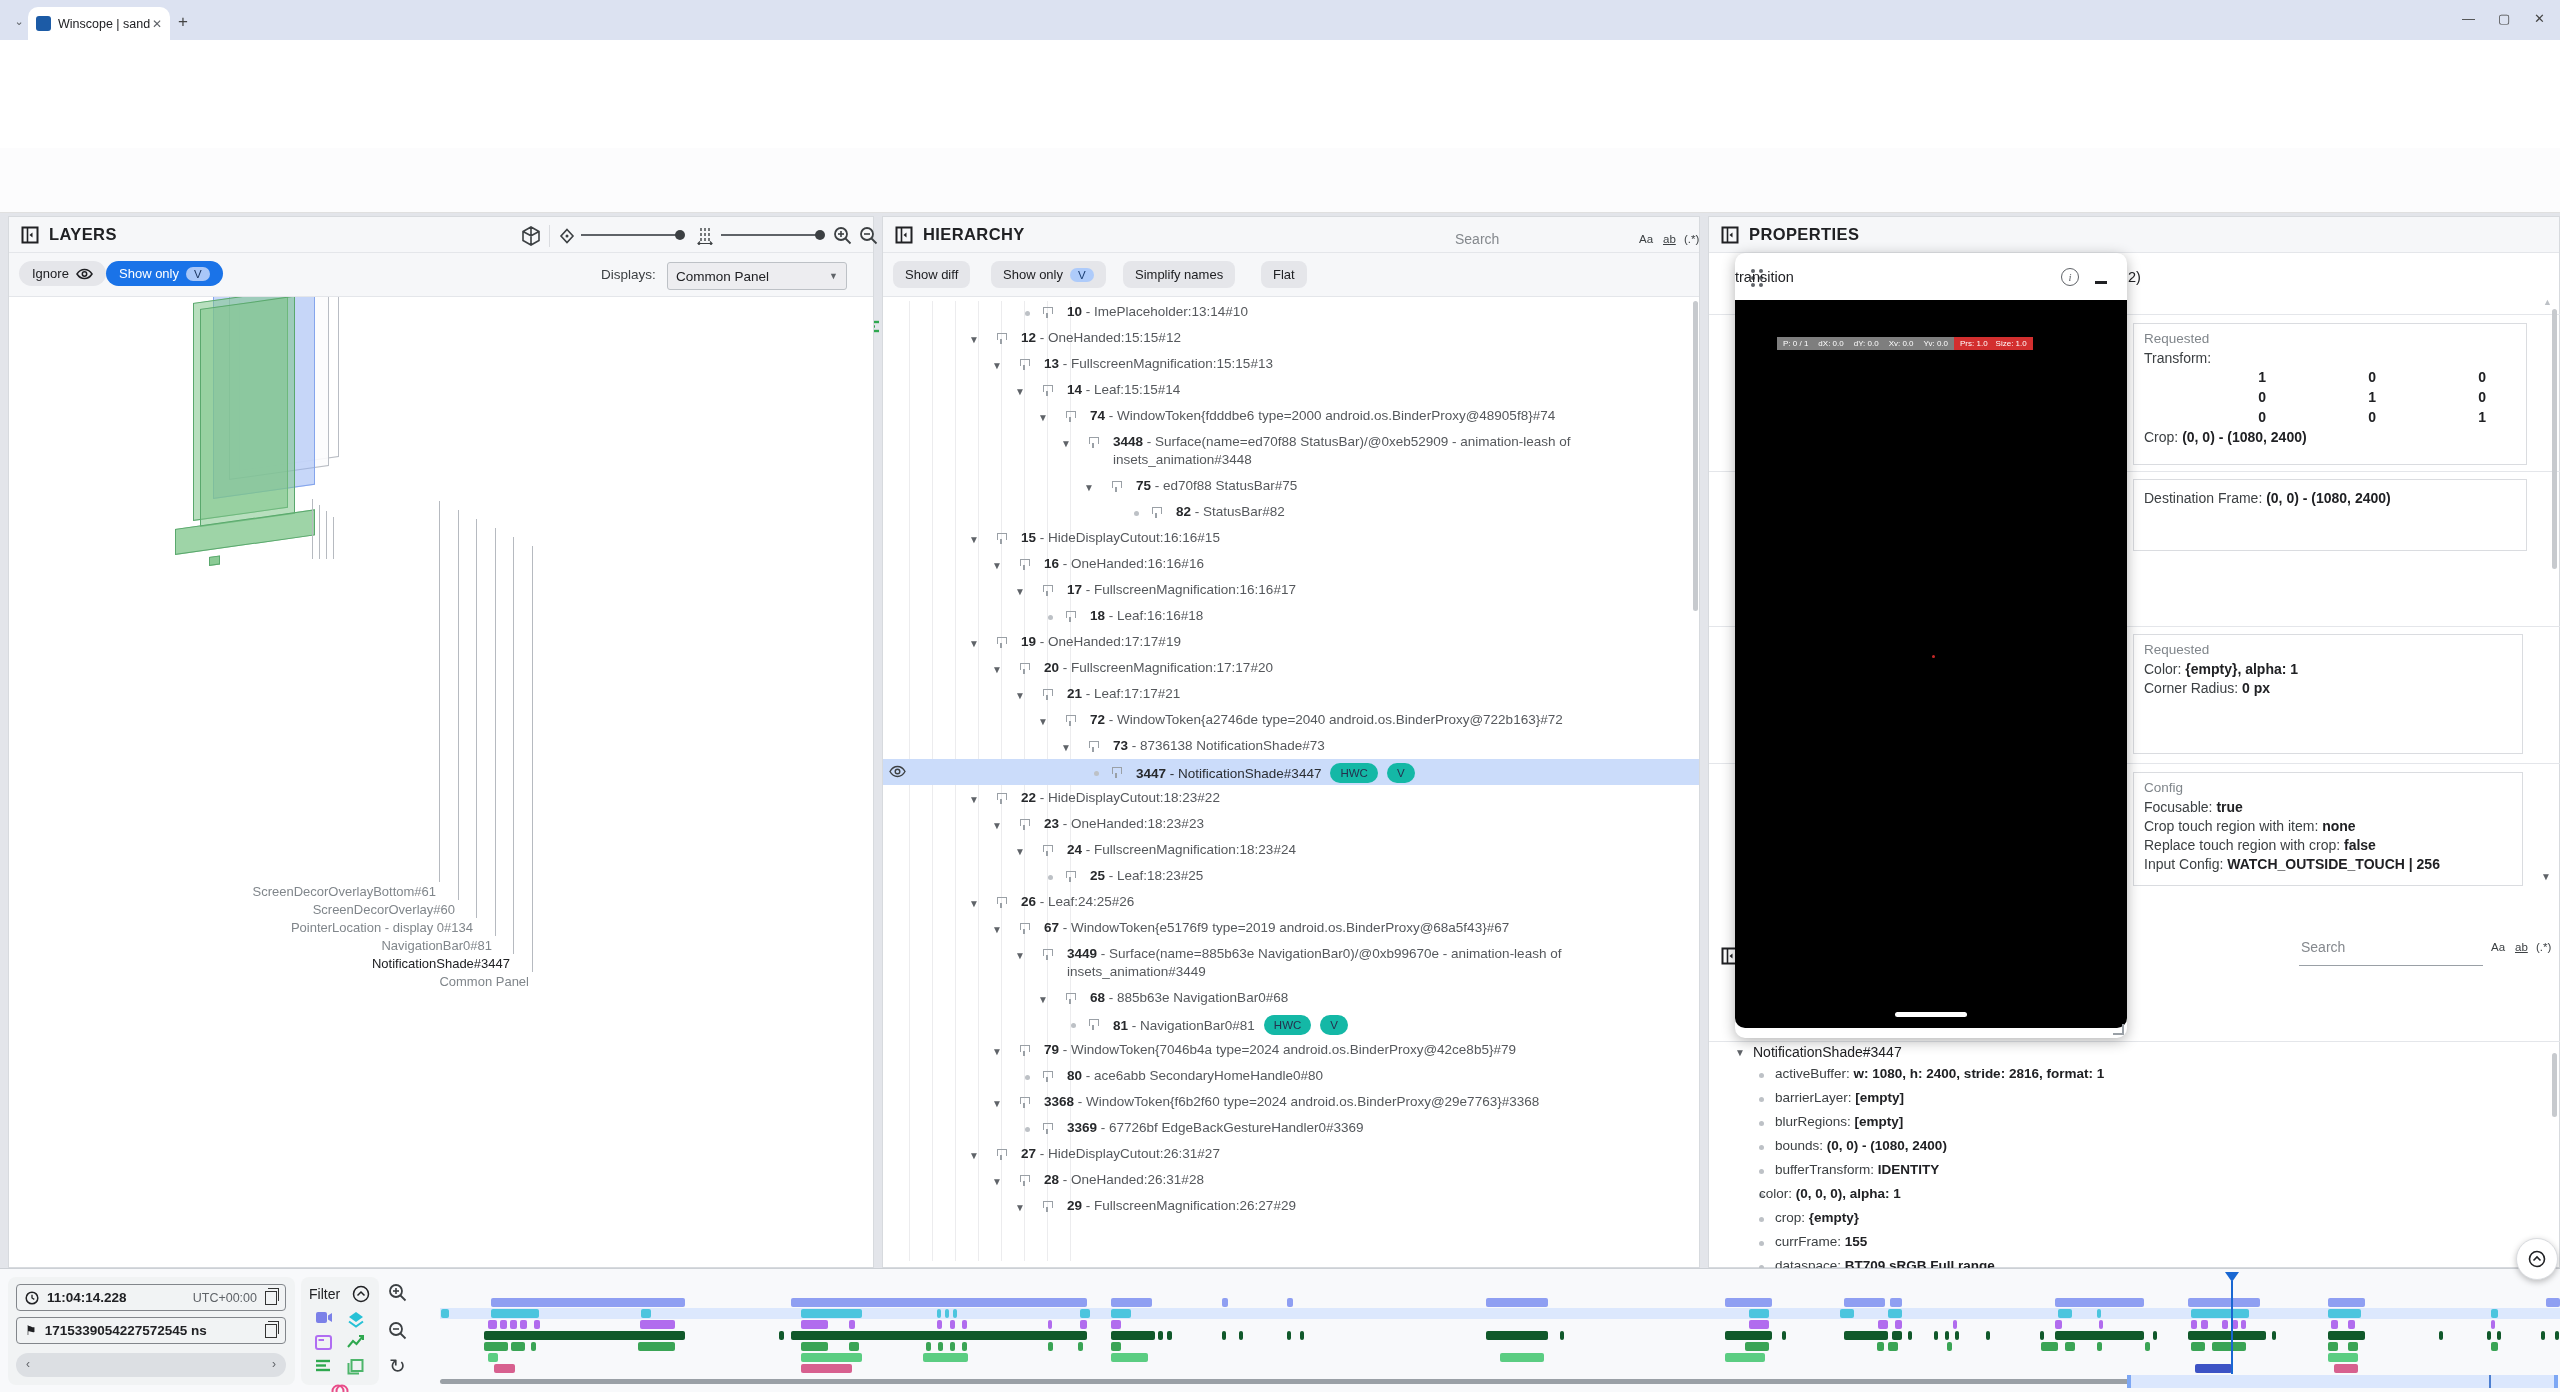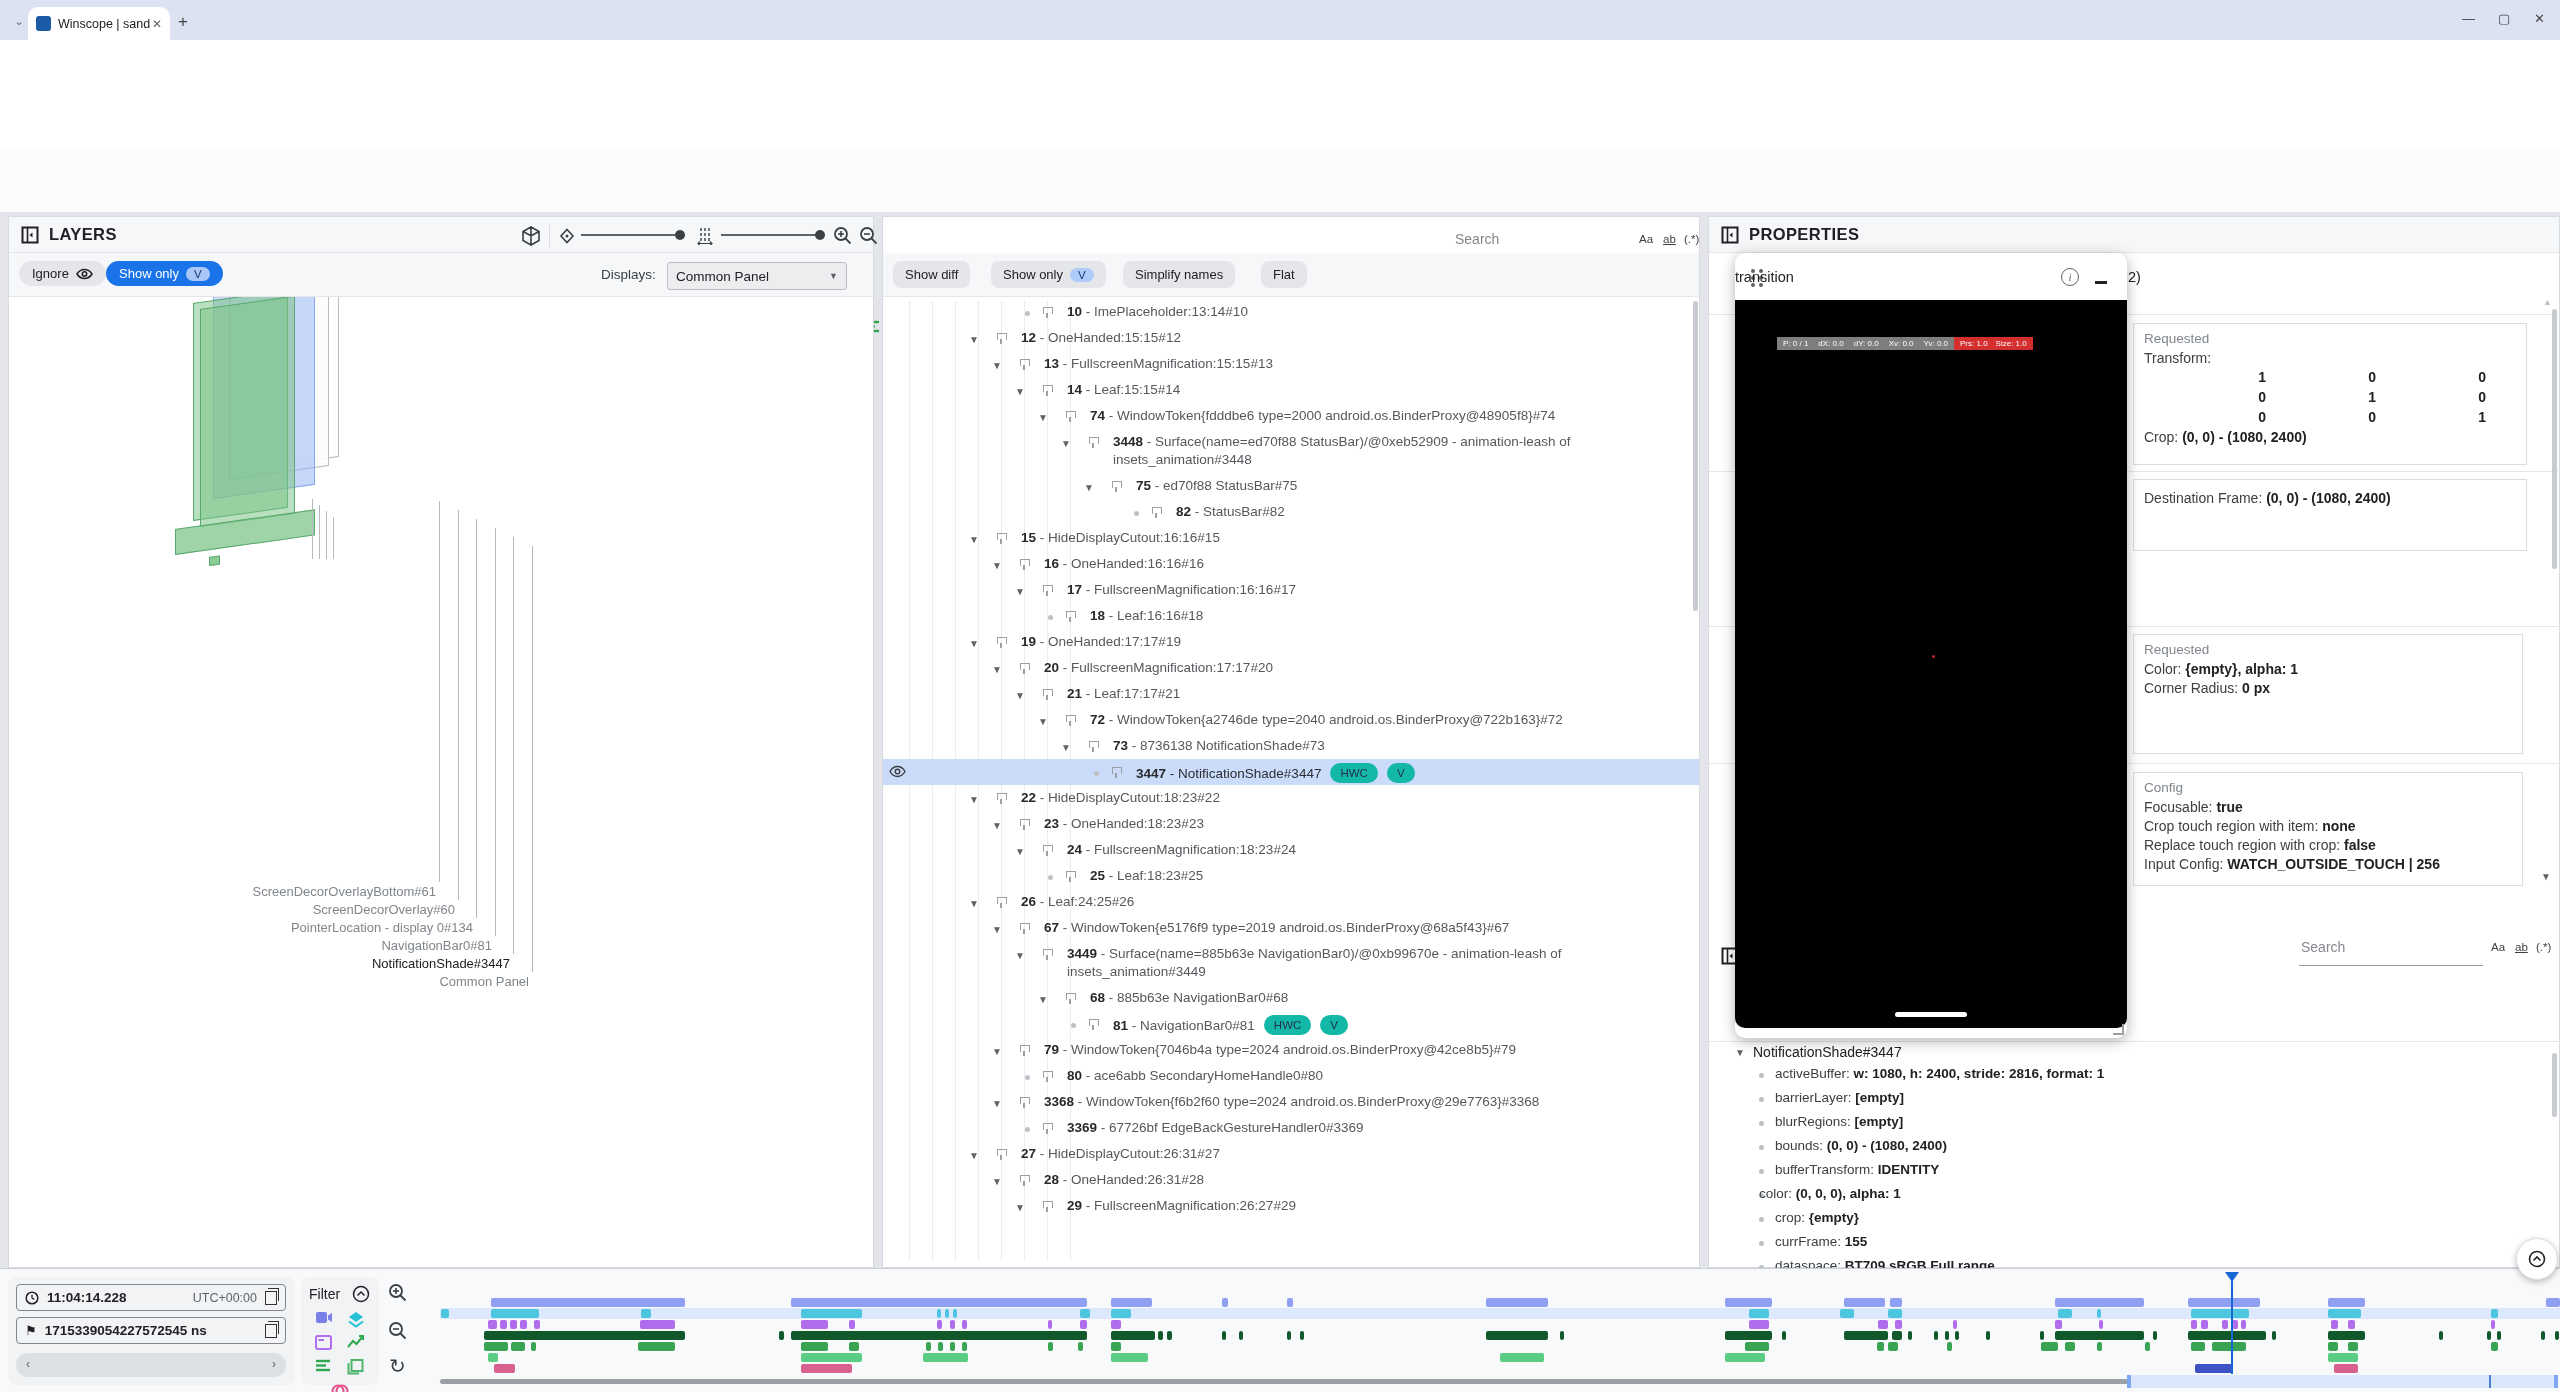--- a/index.html
+++ b/index.html
@@ -328,20 +328,28 @@
       <div style="position: absolute; left: 523px; top: 249px; width: 1px; height: 426px; background: rgb(182, 186, 192);"></div>
       <div style="position: absolute; left: 190px; top: 677px; width: 330px; text-align: right; font-size: 13px; color: rgb(128, 134, 139);">Common Panel</div>
       <div style="position: absolute; left: 303px; top: 202px; width: 1px; height: 60px; background: rgb(182, 186, 192);"></div>
       <div style="position: absolute; left: 310px; top: 208px; width: 1px; height: 54px; background: rgb(182, 186, 192);"></div>
       <div style="position: absolute; left: 317px; top: 214px; width: 1px; height: 48px; background: rgb(182, 186, 192);"></div>
       <div style="position: absolute; left: 324px; top: 220px; width: 1px; height: 42px; background: rgb(182, 186, 192);"></div>
     </div>
 </div>
 
 <div class="panel" id="hierPanel" style="left:882px;width:818px">
+  <div class="phdr">
+    <svg width="18" height="18" viewBox="0 0 18 18">
+        <rect x="1.5" y="1.5" width="15" height="15" fill="none" stroke="#202124" stroke-width="2"></rect>
+        <line x1="6.5" y1="1.5" x2="6.5" y2="16.5" stroke="#202124" stroke-width="1.6"></line>
+        <path d="M11.5 6.5L8.5 9l3 2.5z" fill="#202124"></path>
+      </svg>
+    <span class="ptitle">HIERARCHY</span>
+  </div>
   <span class="srchph" style="left:572px;top:14px">Search</span>
   <div class="srchline" style="left:570px;top:42px;width:178px"></div>
   <span class="matchico" style="left:756px;top:16px">Aa</span>
   <span class="matchico" style="left:780px;top:16px;text-decoration:underline">ab</span>
   <span class="matchico" style="left:801px;top:16px">(.*)</span>
 
   <div class="abs" style="left:0;top:36px;width:100%;height:44px;background:#f6f7f9;border-bottom:1px solid #e4e6ea;box-sizing:border-box"></div>
   <span class="abs gbtn" style="left:10px;top:44px">Show diff</span>
   <div class="abs gbtn" style="left:108px;top:44px">
     <span>Show only</span>

